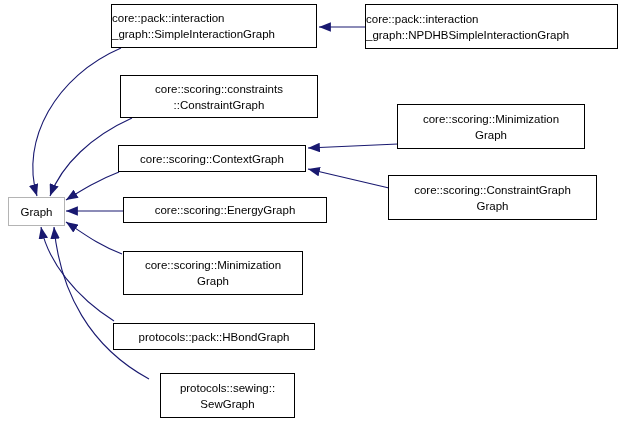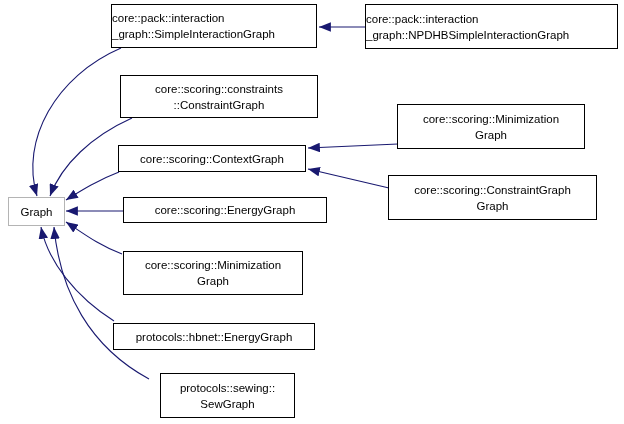--- a/index.html
+++ b/index.html
@@ -87,18 +87,18 @@
 Graph</div>
 
   <div class="node" style="left:388px; top:175px; width:209px; height:45px;">core::scoring::ConstraintGraph
 Graph</div>
 
   <div class="node" style="left:123px; top:197px; width:204px; height:26px;">core::scoring::EnergyGraph</div>
 
   <div class="node" style="left:123px; top:251px; width:180px; height:44px;">core::scoring::Minimization
 Graph</div>
 
-  <div class="node" style="left:113px; top:323px; width:202px; height:27px;">protocols::hbnet::EnergyGraph</div>
+  <div class="node" style="left:113px; top:323px; width:202px; height:27px;">protocols::pack::HBondGraph</div>
 
   <div class="node" style="left:160px; top:373px; width:135px; height:45px;">protocols::sewing::
 SewGraph</div>
 
 </div>
 
 </body></html>

